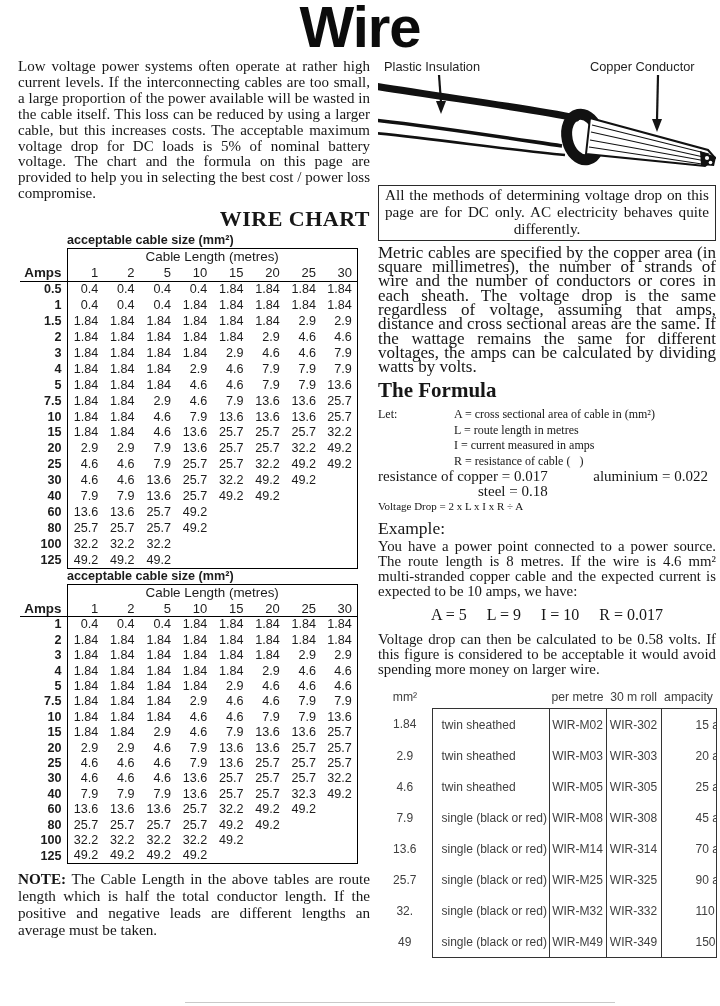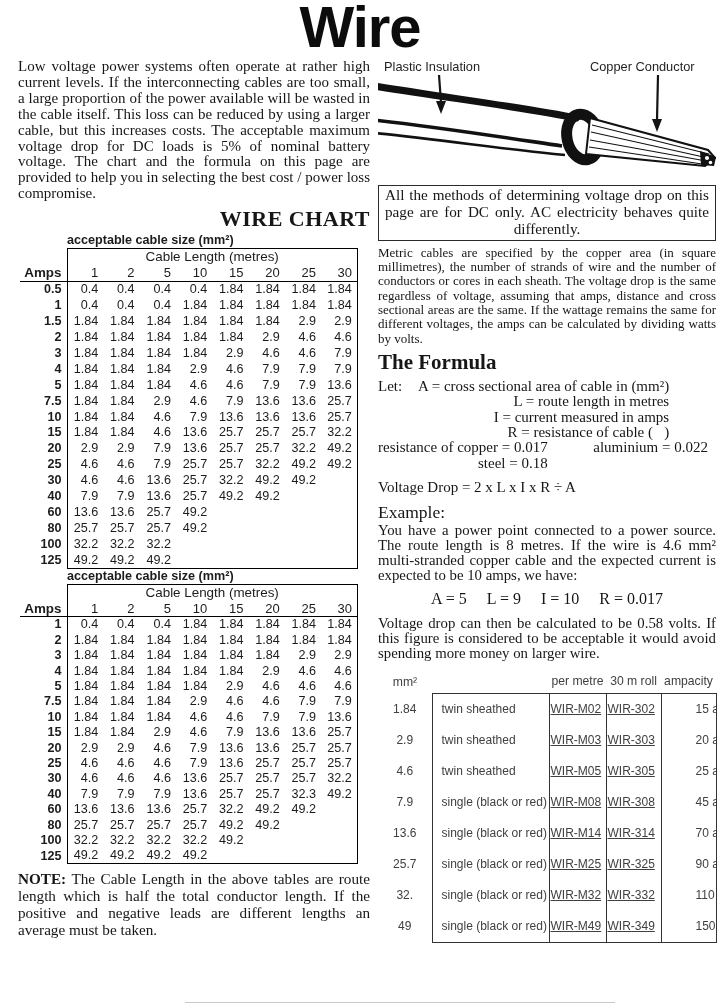--- a/index.html
+++ b/index.html
@@ -40,46 +40,46 @@
   .amp td.amps{font-weight:bold;}
   .amp td.nb{border:none;}
 
   .note-left{margin-top:7px;font-size:15.2px;line-height:16.8px;}
   .bold{font-weight:bold;}
 
   
   .dlabel{font-family:"Liberation Sans",sans-serif;font-size:12.8px;fill:#1f1f1f;}
   .dc-box{border:1.8px solid #2a2a2a;margin-top:5px;padding:1px 6px 2px;
     font-size:15.2px;line-height:16.9px;text-align:justify;text-align-last:center;}
-  .metric{margin-top:5px;font-size:13px;line-height:14.3px;}
+  .metric{margin-top:5px;font-size:17px;line-height:14.3px;}
   .formula-h{font-family:"Liberation Serif",serif;font-weight:bold;font-size:21px;
     margin:4px 0 4px;}
   .fintro{font-size:14.8px;line-height:15px;}
-  .letrow{display:flex;margin-top:0;font-size:15px;line-height:15.4px;}
+  .letrow{display:flex;margin-top:0;font-size:12px;line-height:15.4px;gap:36px;}
   .letlabel{width:40px;flex:none;}
-  .letlines div{white-space:pre;text-align:right;}
+  .letlines div{white-space:pre;}
   .resline1{display:flex;justify-content:space-between;padding-right:8px;
     font-size:15px;line-height:15.4px;}
   .resline2{margin-left:100px;font-size:15px;line-height:15.4px;}
-  .vdrop{margin-top:8px;font-size:15px;}
+  .vdrop{font-size:11px;}
   .exh{margin-top:6px;font-size:17.5px;}
   .expara{font-size:14.8px;line-height:15px;}
   .exvals{margin-top:7px;text-align:center;white-space:pre;font-size:16px;}
   .excon{margin-top:8px;font-size:14.8px;line-height:15.1px;}
 
   
   table.prod{border-collapse:collapse;table-layout:fixed;width:338px;margin-top:6px;color:#404040;}
   .prod td{font-family:"Liberation Sans",sans-serif;font-size:12px;height:29px;
     vertical-align:middle;white-space:nowrap;overflow:hidden;line-height:1;}
   .prod td.ph{height:19px;vertical-align:bottom;padding-bottom:5px;font-size:12.2px;}
   .prod td.ph0{text-align:center;}
   .prod td.phc{text-align:center;}
   .prod td.pc0{text-align:center;}
   .prod td.pc1{padding-left:9px;border-left:1.5px solid #333;}
-  .prod td.pc2,.prod td.pc3{text-align:left;border-left:1.5px solid #333;text-decoration:underline;}
+  .prod td.pc2,.prod td.pc3{text-align:center;border-left:1.5px solid #333;}
   .prod td.pc4{text-align:right;border-left:1.5px solid #333;border-right:1.5px solid #333;padding-left:34px;}
   .prod td.pt{border-top:1.5px solid #333;}
   .prod td.pb{border-bottom:1.5px solid #333;}
   #bottomrule{position:absolute;left:185px;top:1002px;width:430px;height:1px;background:#c9c9c9;}
 </style>
 </head>
 <body>
 
 <div id="title">Wire</div>
 

